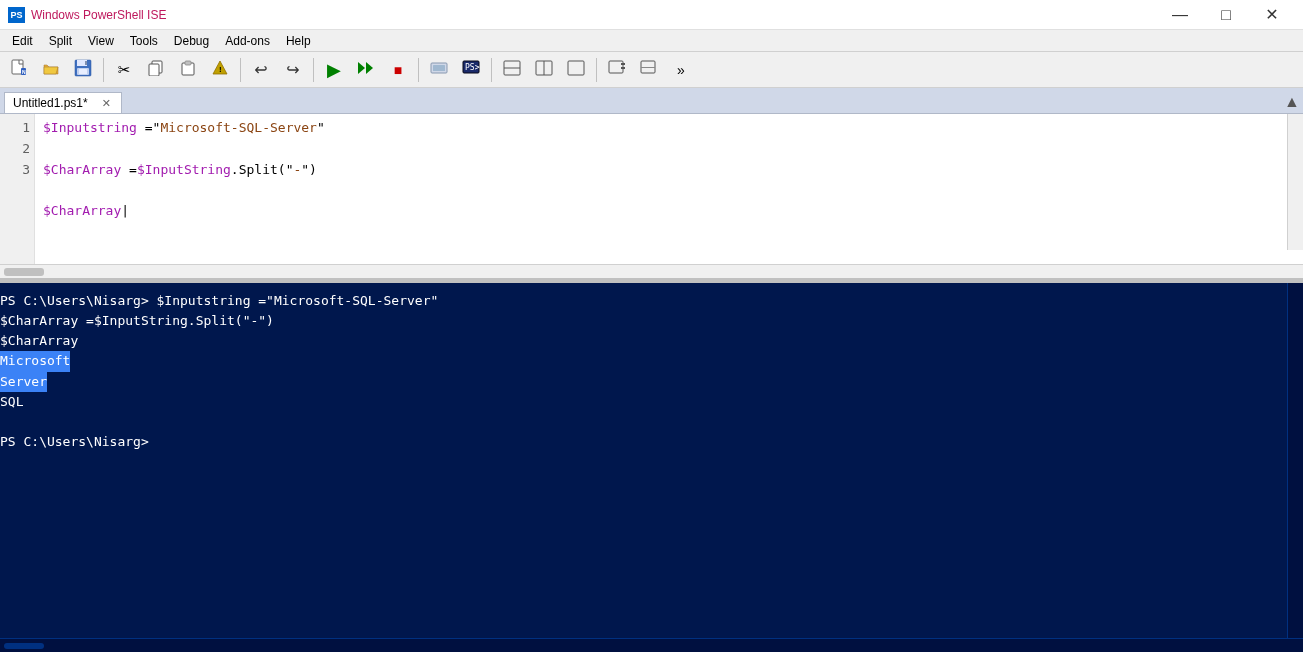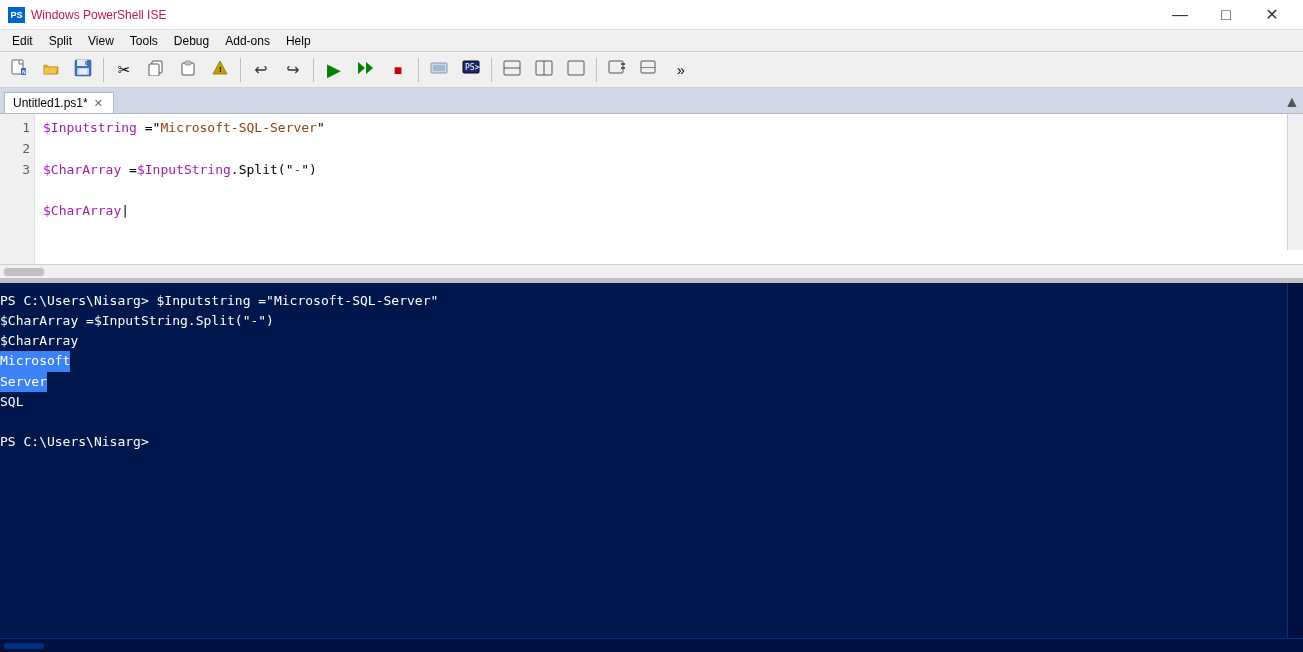--- a/index.html
+++ b/index.html
@@ -38,21 +38,21 @@
       cursor: pointer; border: 1px solid transparent; font-size: 14px;
     }
     .tb-sep { width: 1px; height: 24px; background: #c0c0c0; margin: 0 3px; }
 
     
     .tab-bar {
       display: flex; align-items: flex-end; height: 26px;
       background: #d0d8e8; border-bottom: 1px solid #b0b8c8; padding-left: 4px;
     }
     .tab {
-      display: flex; align-items: center; gap: 4px;
+      display: flex; align-items: center; gap: 12px;
       background: #f5f5f5; border: 1px solid #b0b8c8; border-bottom: none;
       padding: 3px 8px; font-size: 12px; cursor: pointer; min-width: 100px;
     }
     .tab.active { background: #ffffff; }
     .tab-close { font-size: 11px; color: #666; cursor: pointer; padding: 0 2px; }
 
     
     .editor-area {
       display: flex; flex-direction: column;
       background: #ffffff;

